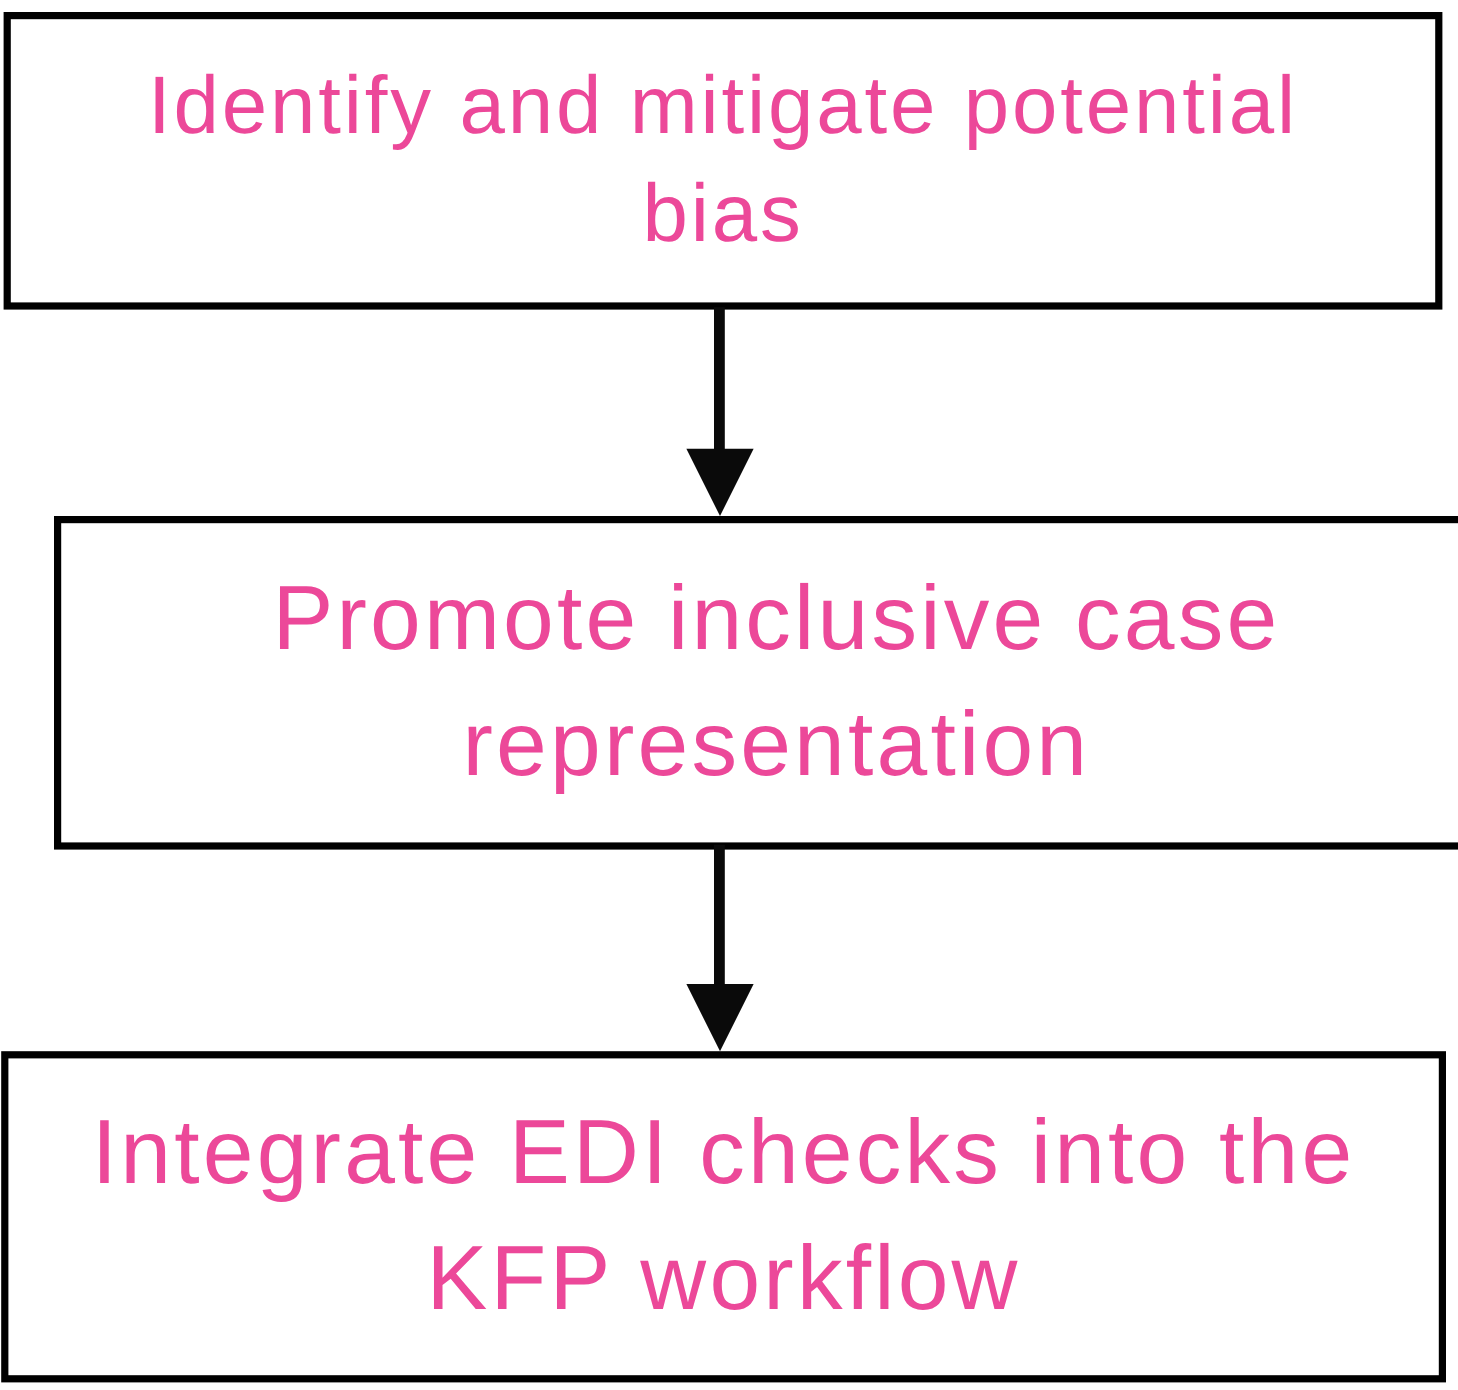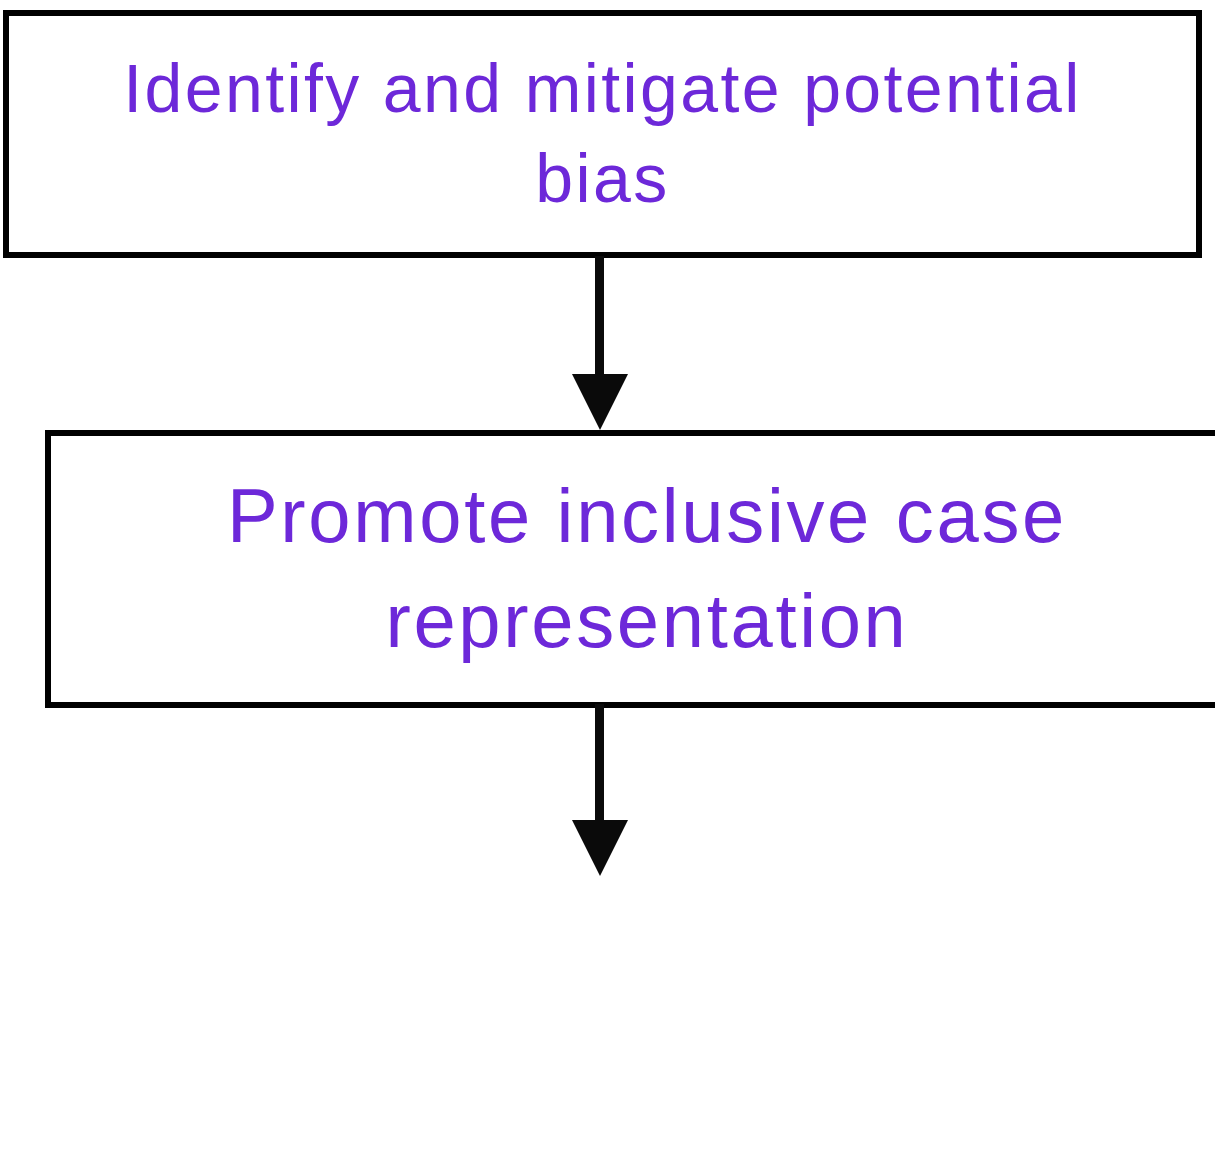--- a/index.html
+++ b/index.html
@@ -19,21 +19,21 @@
     position: absolute;
     box-sizing: border-box;
     border: 6px solid #000000;
     background: #ffffff;
     display: flex;
     align-items: center;
     justify-content: center;
     text-align: center;
   }
   .flow-box .label {
-    color: #6d28d9;
+    color: #ec4899;
     letter-spacing: 0.035em;
     line-height: 1.32;
   }
   #box1 { left: 3px;  top: 10px;  width: 1199px; height: 248px; }
   #box2 { left: 1px;  top: 430px; width: 1204px; height: 278px; margin-left: 44px; }
   #box3 { left: 1px;  top: 876px; width: 1204px; height: 276px; }
 
   #box1 .label { font-size: 68px; max-width: 980px; }
   #box2 .label { font-size: 76px; max-width: 1100px; line-height: 1.38; }
   #box3 .label { font-size: 76px; max-width: 1080px; line-height: 1.38; }
@@ -68,14 +68,17 @@
   <div class="arrow-stem" id="stem1"></div>
   <div class="arrow-head" id="head1"></div>
 
   <div class="flow-box" id="box2">
     <div class="label">Promote inclusive case representation</div>
   </div>
 
   <div class="arrow-stem" id="stem2"></div>
   <div class="arrow-head" id="head2"></div>
 
+  <div class="flow-box" id="box3">
+    <div class="label">Integrate EDI checks into the KFP workflow</div>
+  </div>
 
 </div>
 
 </body></html>

